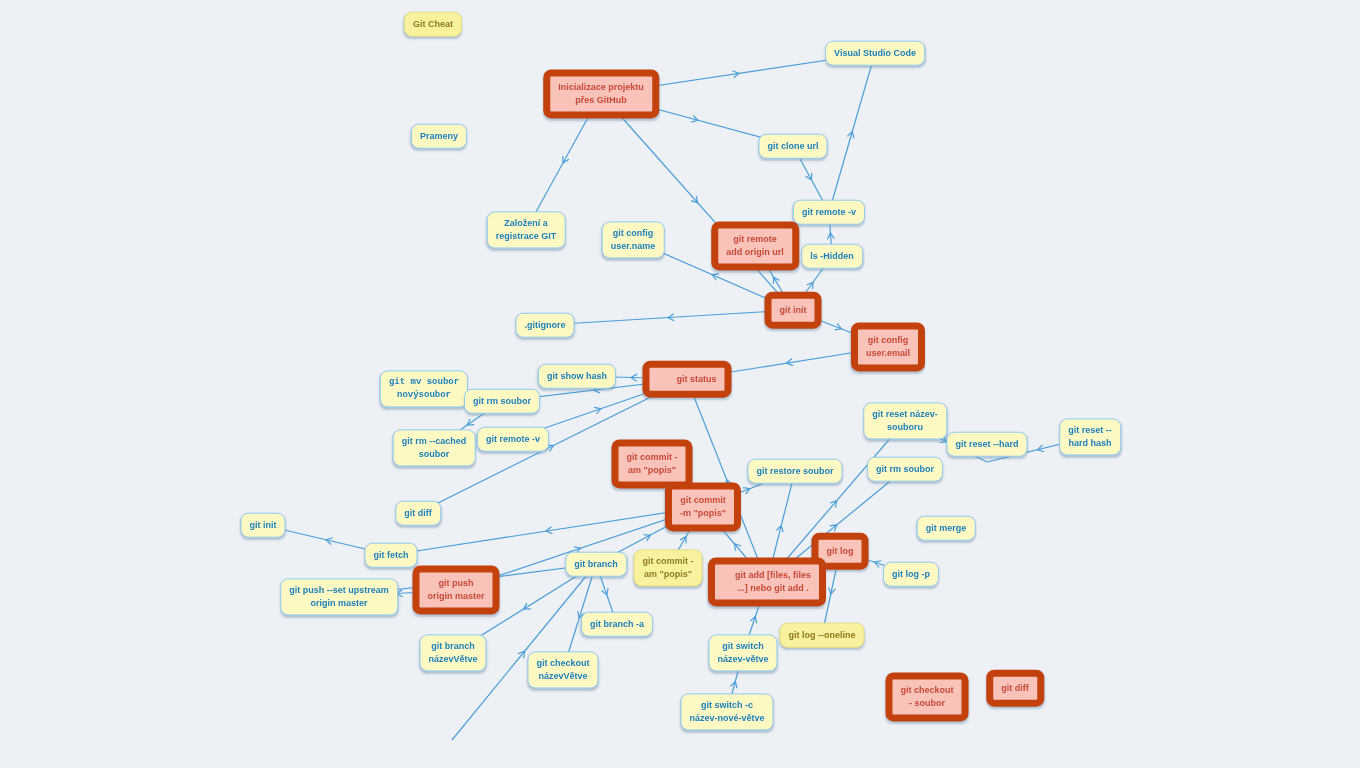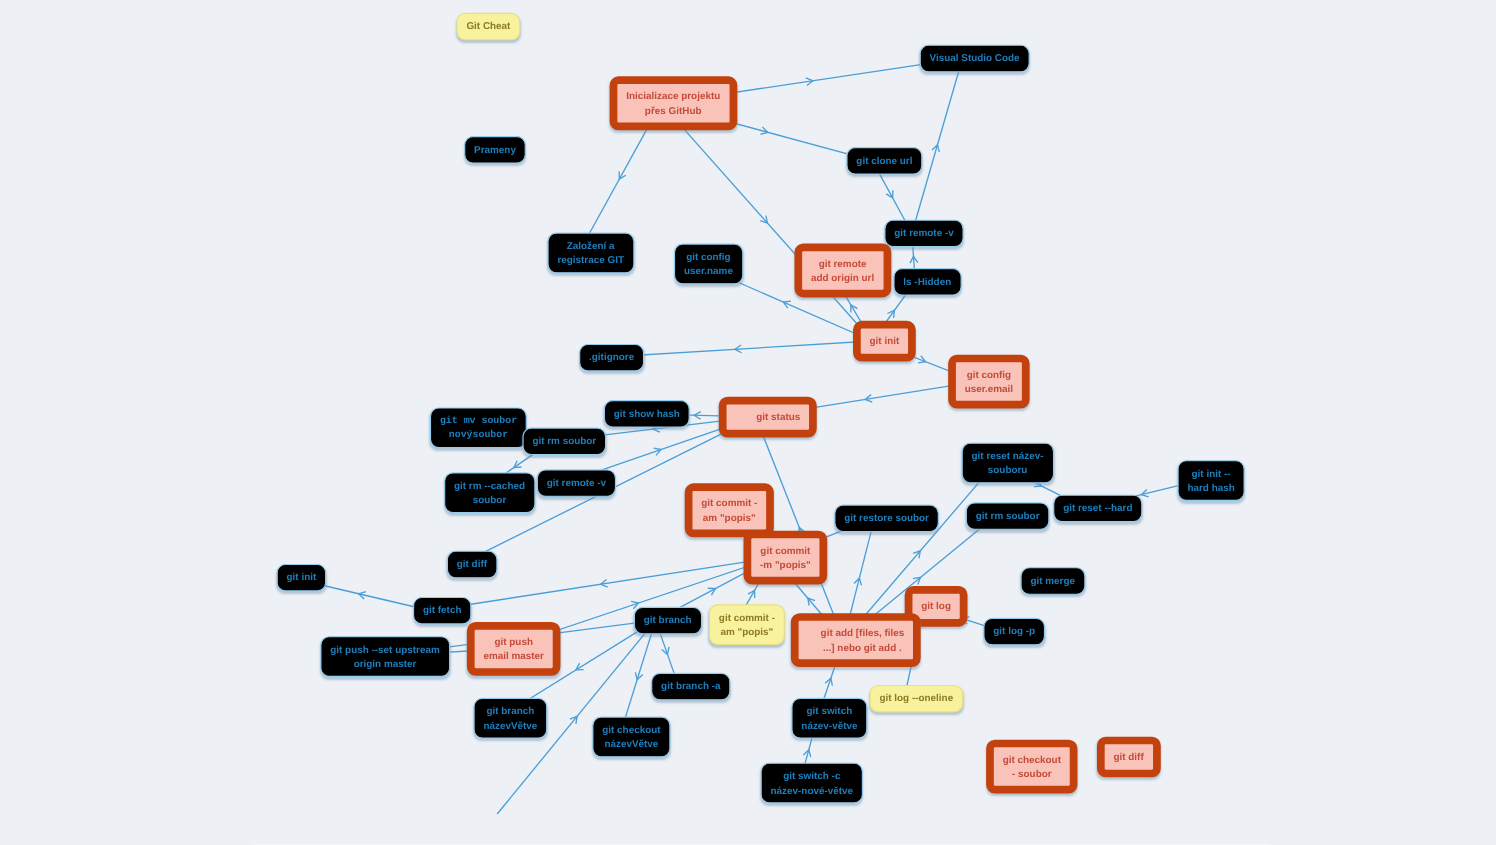--- a/index.html
+++ b/index.html
@@ -30,23 +30,22 @@
     font-size: 9px;
     font-weight: bold;
     line-height: 1.4;
     text-align: center;
     white-space: pre-line;
     padding: 5px 8px;
     border-radius: 8px;
     box-shadow: 0 2px 2px rgba(110, 145, 175, 0.45);
     cursor: pointer;
     user-select: none;
-    margin-left: 11px;
-  }
-  .node.blue   { background: #000000; color: #1d7fbd; border: 1px solid #93cdf0; }
+  }
+  .node.blue   { background: #fef9c3; color: #1d7fbd; border: 1px solid #93cdf0; }
   .node.red    { background: #f9c3ba; color: #c64a38; border: 7px solid #c2410c; }
   .node.yellow { background: #f8f19d; color: #8c7b22; border: 1px solid #ebe07e; }
 </style>
 </head>
 <body>
 
 <div class="canvas">
   <svg class="edge-layer" viewBox="0 0 1360 768" xmlns="http://www.w3.org/2000/svg">
       <g>
         <line x1="601" y1="94" x2="875" y2="53" stroke="#4a9ed8" stroke-width="1.2"></line>
@@ -236,47 +235,47 @@
     <div class="node blue" style="left: 545px; top: 325px;">.gitignore</div>
     <div class="node red" style="left: 888px; top: 347px;">git config
 user.email</div>
     <div class="node blue" style="left: 577px; top: 376px;">git show hash</div>
     <div class="node red" style="left: 687px; top: 379px; padding-left: 27px;">git status</div>
     <div class="node blue" style="left: 424px; top: 389px; font-family: Liberation Mono, monospace;">git mv soubor
 novýsoubor</div>
     <div class="node blue" style="left: 502px; top: 401px;">git rm soubor</div>
     <div class="node blue" style="left: 905px; top: 421px;">git reset název-
 souboru</div>
-    <div class="node blue" style="left: 1090px; top: 437px;">git init --
+    <div class="node blue" style="left: 1090px; top: 437px;">git reset --
 hard hash</div>
     <div class="node blue" style="left: 434px; top: 448px;">git rm --cached
 soubor</div>
     <div class="node blue" style="left: 513px; top: 439px;">git remote -v</div>
-    <div class="node blue" style="left: 987px; top: 462px;">git reset --hard</div>
+    <div class="node blue" style="left: 987px; top: 444px;">git reset --hard</div>
     <div class="node red" style="left: 652px; top: 464px;">git commit -
 am "popis"</div>
     <div class="node blue" style="left: 905px; top: 469px;">git rm soubor</div>
     <div class="node blue" style="left: 795px; top: 471px;">git restore soubor</div>
     <div class="node red" style="left: 703px; top: 507px;">git commit
 -m "popis"</div>
     <div class="node blue" style="left: 418px; top: 513px;">git diff</div>
     <div class="node blue" style="left: 263px; top: 525px;">git init</div>
     <div class="node blue" style="left: 946px; top: 528px;">git merge</div>
     <div class="node red" style="left: 840px; top: 551px;">git log</div>
     <div class="node blue" style="left: 391px; top: 555px;">git fetch</div>
     <div class="node blue" style="left: 596px; top: 564px;">git branch</div>
     <div class="node yellow" style="left: 668px; top: 568px;">git commit -
 am "popis"</div>
     <div class="node blue" style="left: 911px; top: 574px;">git log -p</div>
     <div class="node red" style="left: 767px; top: 582px; padding-left: 20px;">git add [files, files
 ...] nebo git add .</div>
     <div class="node blue" style="left: 339px; top: 597px;">git push --set upstream
 origin master</div>
     <div class="node red" style="left: 456px; top: 590px;">git push
-email master</div>
+origin master</div>
     <div class="node blue" style="left: 617px; top: 624px;">git branch -a</div>
     <div class="node yellow" style="left: 822px; top: 635px;">git log --oneline</div>
     <div class="node blue" style="left: 453px; top: 653px;">git branch
 názevVětve</div>
     <div class="node blue" style="left: 743px; top: 653px;">git switch
 název-větve</div>
     <div class="node blue" style="left: 563px; top: 670px;">git checkout
 názevVětve</div>
     <div class="node red" style="left: 1015px; top: 688px;">git diff</div>
     <div class="node red" style="left: 927px; top: 697px;">git checkout

